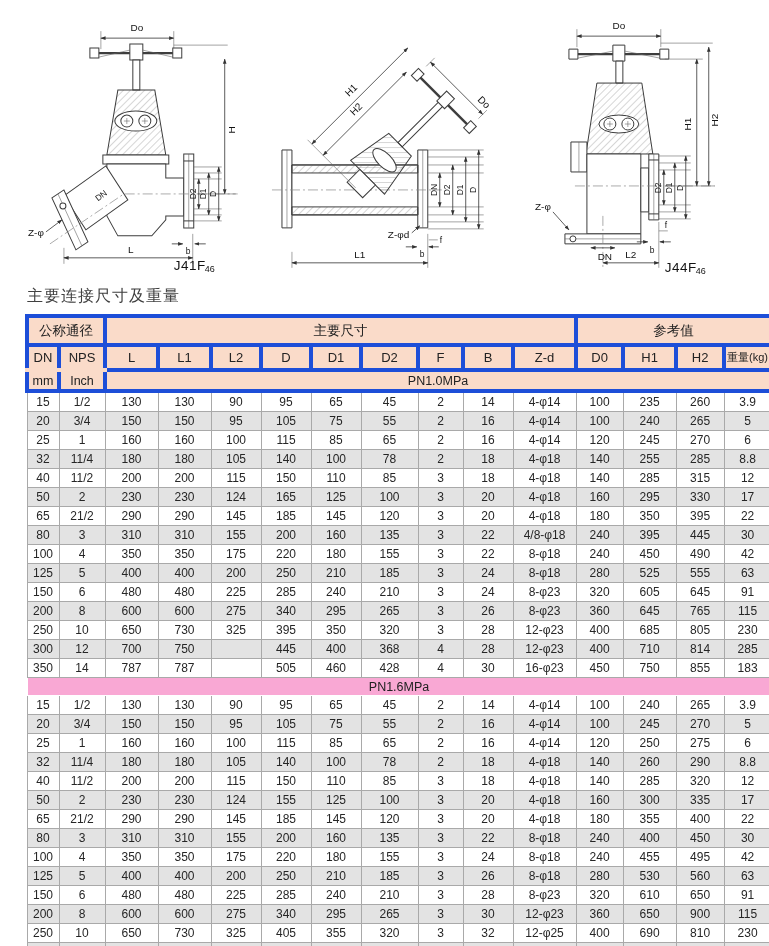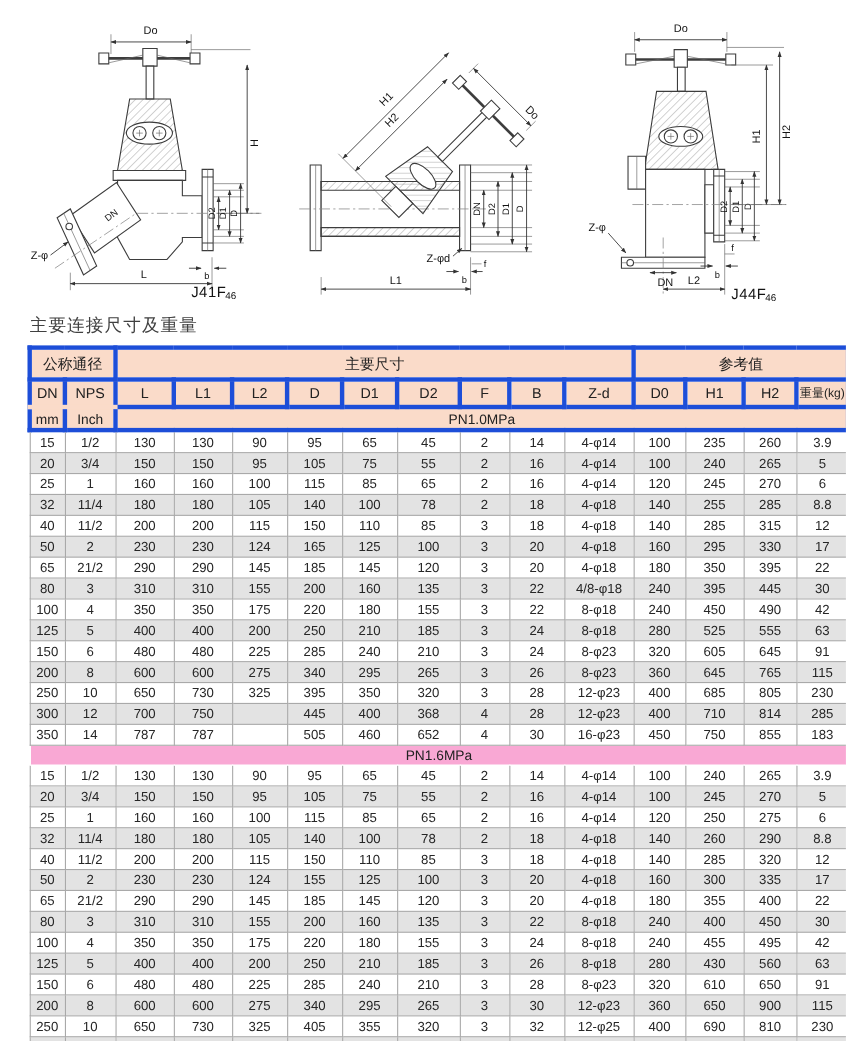--- a/index.html
+++ b/index.html
@@ -523,21 +523,21 @@
           <td>285</td>
         </tr>
         <tr>
           <td>350</td>
           <td>14</td>
           <td>787</td>
           <td>787</td>
           <td></td>
           <td>505</td>
           <td>460</td>
-          <td>652</td>
+          <td>428</td>
           <td>4</td>
           <td>30</td>
           <td>16-φ23</td>
           <td>450</td>
           <td>750</td>
           <td>855</td>
           <td>183</td>
         </tr>
         <tr>
           <td colspan="15" class="pnband">PN1.6MPa</td>
@@ -701,21 +701,21 @@
           <td>400</td>
           <td>400</td>
           <td>200</td>
           <td>250</td>
           <td>210</td>
           <td>185</td>
           <td>3</td>
           <td>26</td>
           <td>8-φ18</td>
           <td>280</td>
-          <td>430</td>
+          <td>530</td>
           <td>560</td>
           <td>63</td>
         </tr>
         <tr>
           <td>150</td>
           <td>6</td>
           <td>480</td>
           <td>480</td>
           <td>225</td>
           <td>285</td>

